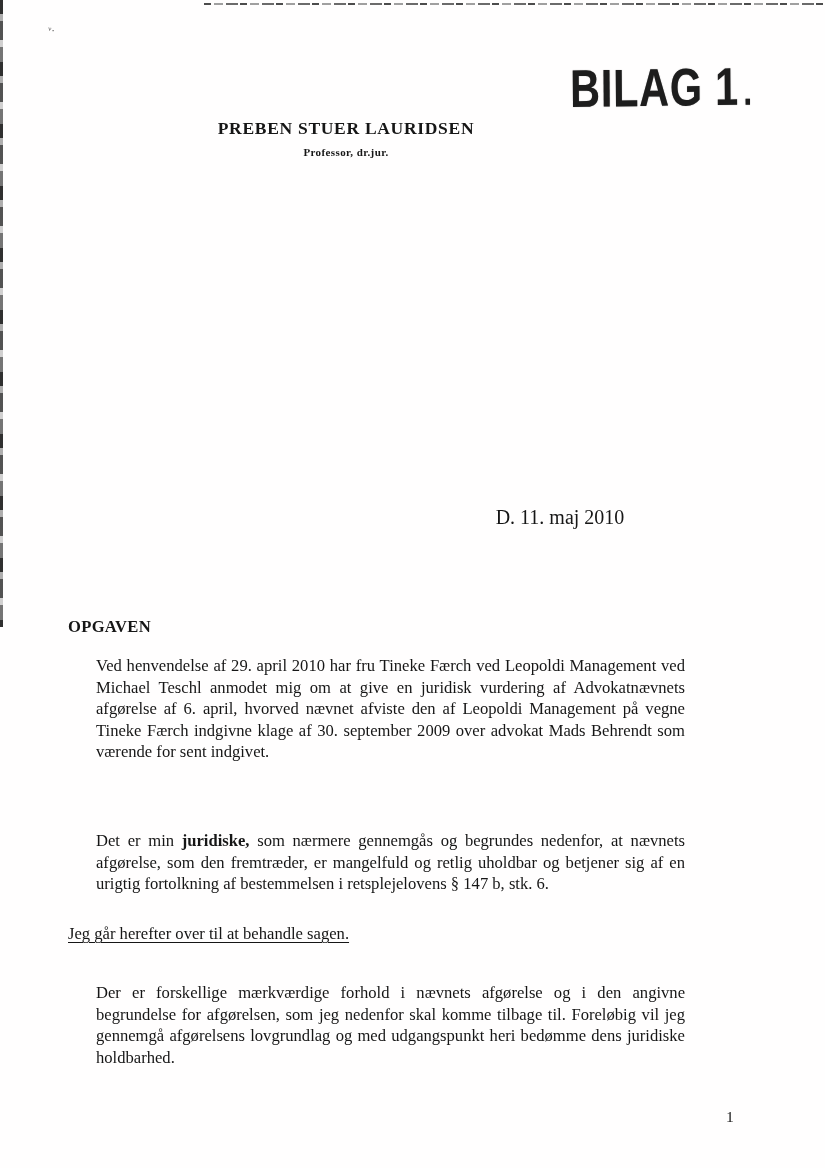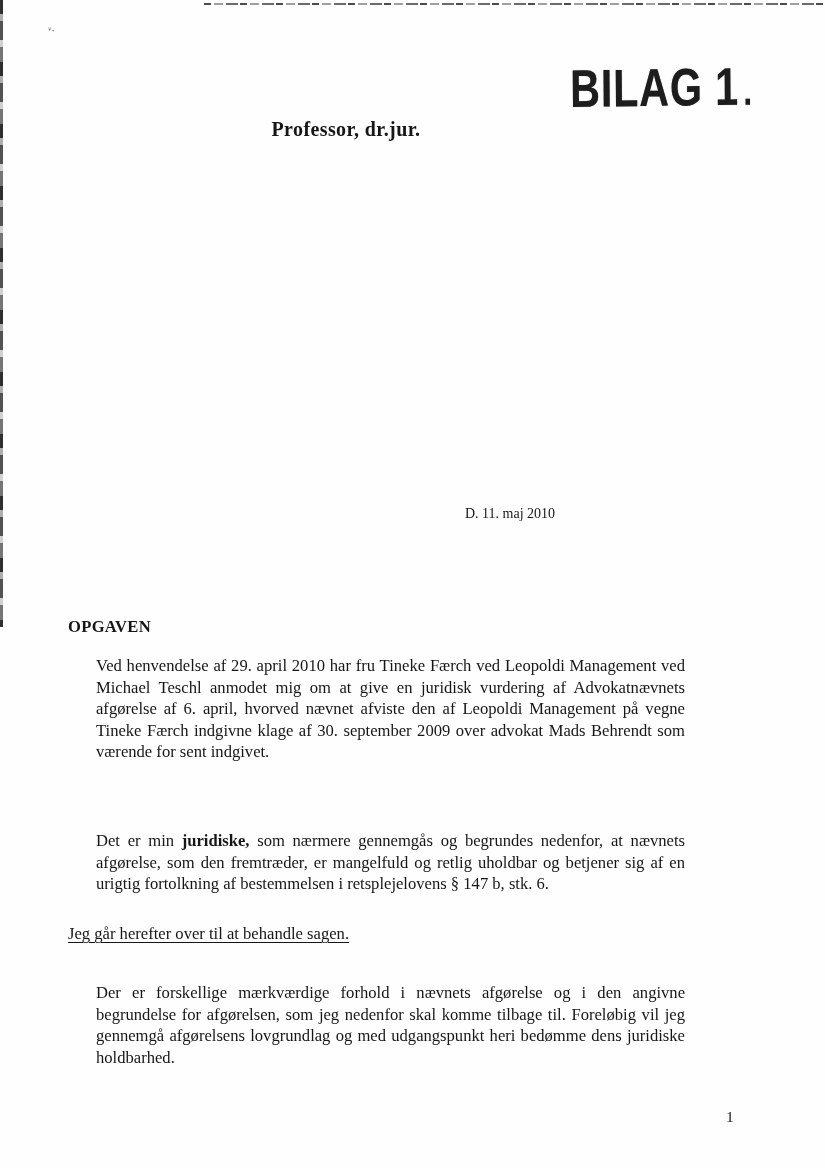--- a/index.html
+++ b/index.html
@@ -38,30 +38,30 @@
     text-shadow:0 0 1px rgba(30,30,30,.55);
     letter-spacing:1px;
   }
   .stamp .stamp-period { font-size:40px; margin-left:6px; font-weight:600; }
   
   .letterhead {
     position:absolute; left:150px; top:118px; width:392px;
     text-align:center; font-weight:bold;
   }
   .letterhead-name { font-size:17.5px; letter-spacing:.7px; }
-  .letterhead-title { font-size:20px; letter-spacing:.4px; }
+  .letterhead-title { font-size:11px; margin-top:7px; letter-spacing:.4px; }
   
   .recipient {
     position:absolute; left:100px; top:328px;
     font-weight:bold; font-size:16.5px; line-height:21.5px;
   }
   
   .date-line {
     position:absolute; left:465px; top:506px; width:190px;
-    text-align:left; font-size:14px;
+    text-align:center; font-size:20px;
   }
   
   .body-block {
     position:absolute; left:68px; width:589px;
     font-size:16.6px; line-height:21.6px; text-align:justify;margin-left:28px;
   }
   .section-heading {
     position:absolute; left:68px; width:589px;
     font-weight:bold; font-size:16.6px; letter-spacing:.3px;
   }
@@ -86,20 +86,21 @@
 
   <div class="scan-top"></div>
   <div class="scan-left"></div>
   <div class="corner-mark">ᵛ·</div>
 
   <div class="stamp">
     <span>BILAG 1</span><span class="stamp-period">.</span>
   </div>
 
   <div class="letterhead">
+    <div class="letterhead-name">PREBEN STUER LAURIDSEN</div>
     <div class="letterhead-title">Professor, dr.jur.</div>
   </div>
 
 
   <div class="date-line">D. 11. maj 2010</div>
 
   <div class="section-heading h-opgaven">OPGAVEN</div>
   <div class="body-block p-opgaven">Ved henvendelse af 29. april 2010 har fru Tineke Færch ved Leopoldi Management ved Michael Teschl anmodet mig om at give en juridisk vurdering af Advokatnævnets afgørelse af 6. april, hvorved nævnet afviste den af Leopoldi Management på vegne Tineke Færch indgivne klage af 30. september 2009 over advokat Mads Behrendt som værende for sent indgivet.</div>
 
   <div class="body-block p-konklusionen"><span>Det er min </span><b>juridiske,</b><span> som nærmere gennemgås og begrundes nedenfor, at nævnets afgørelse, som den fremtræder, er mangelfuld og retlig uholdbar og betjener sig af en urigtig fortolkning af bestemmelsen i retsplejelovens § 147 b, stk. 6.</span></div>

